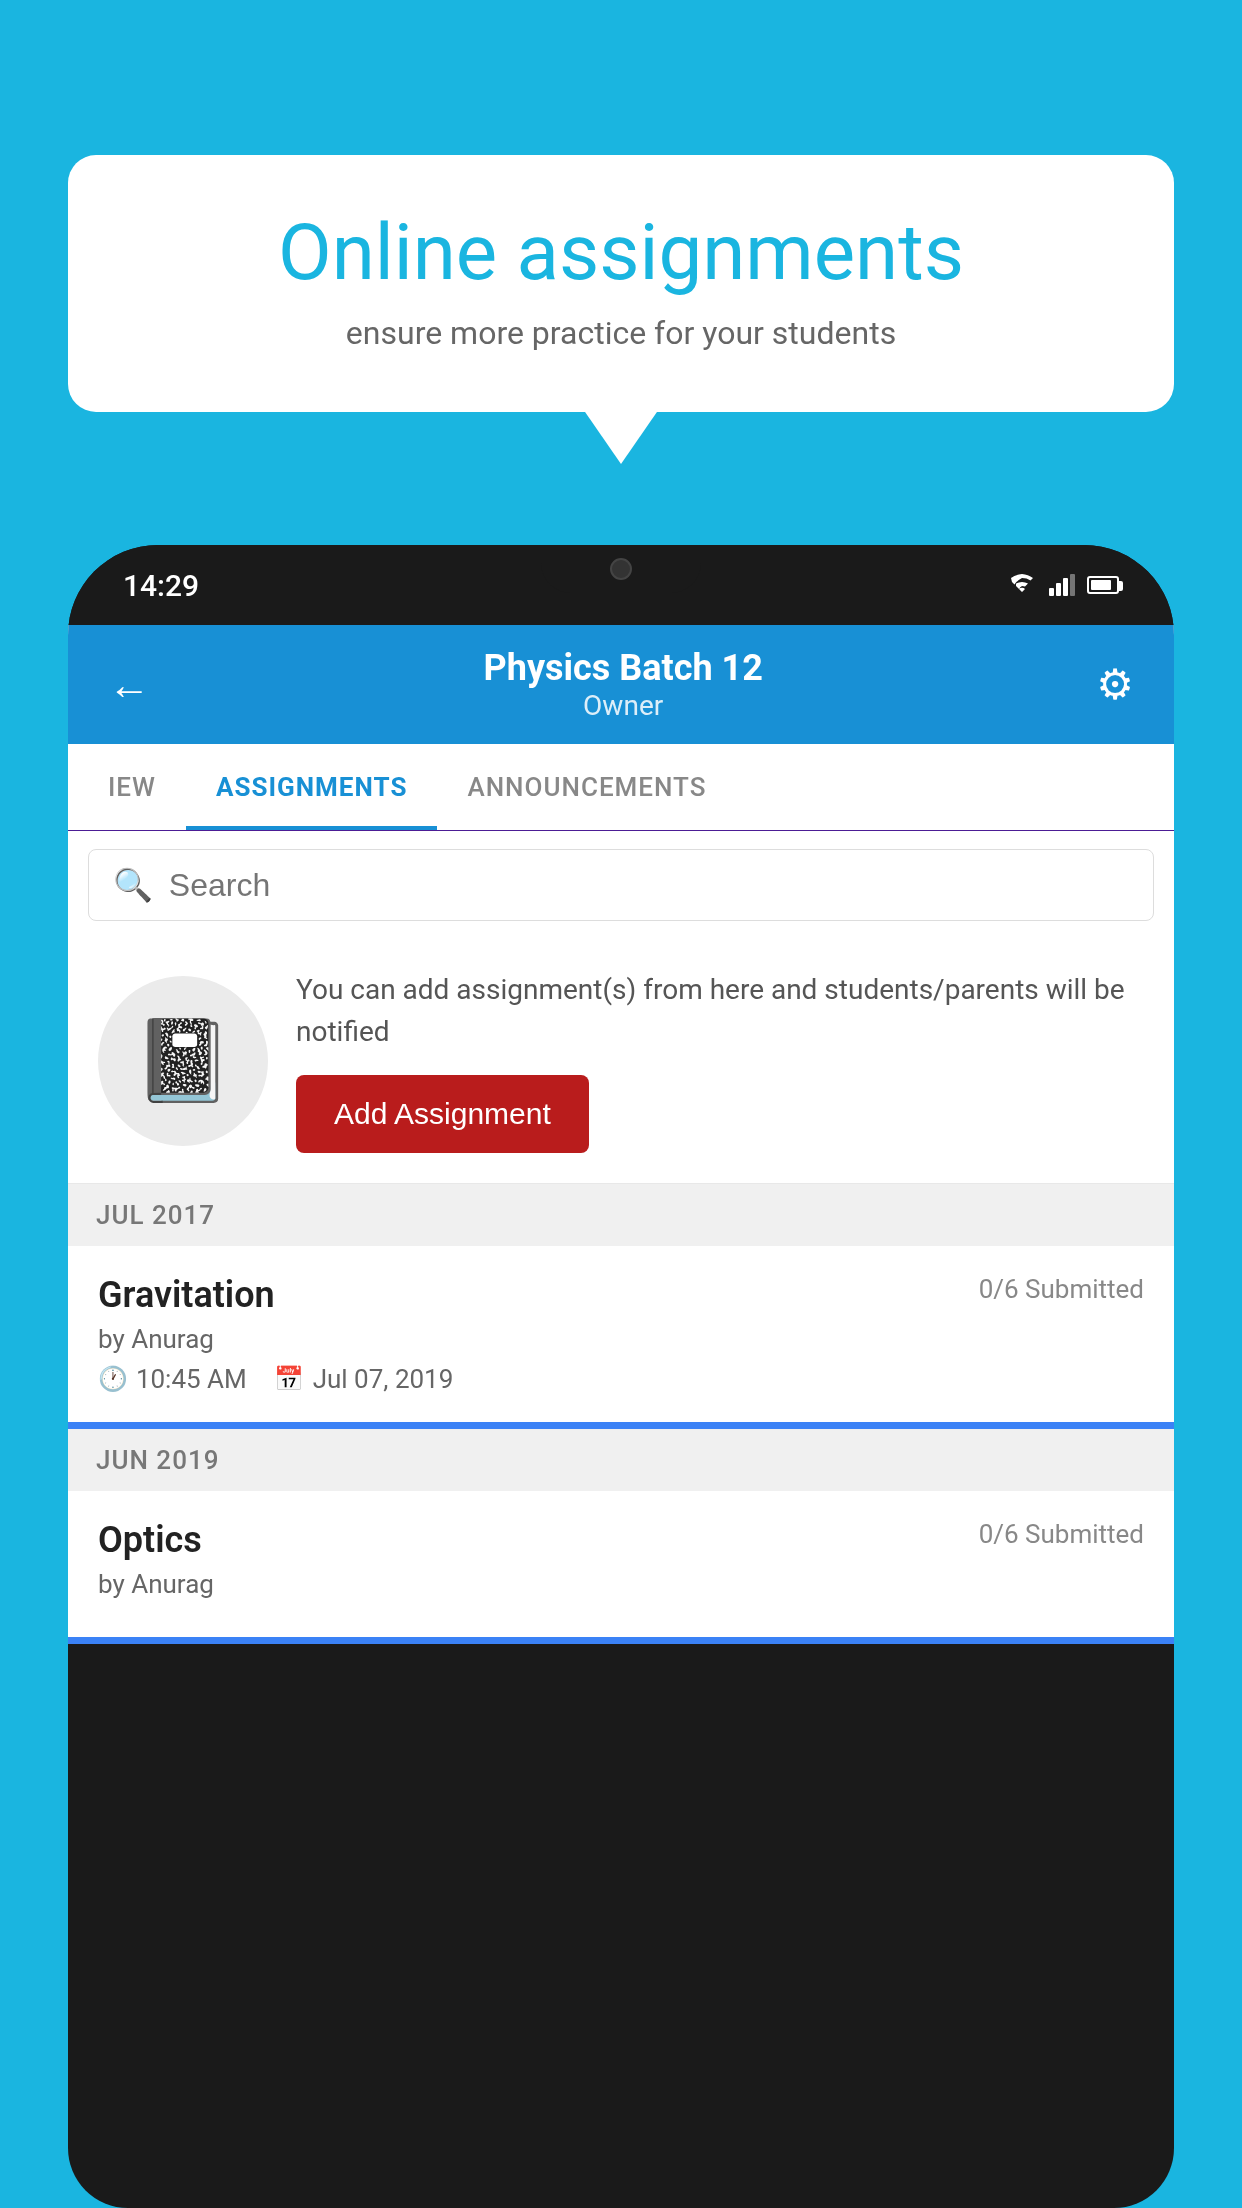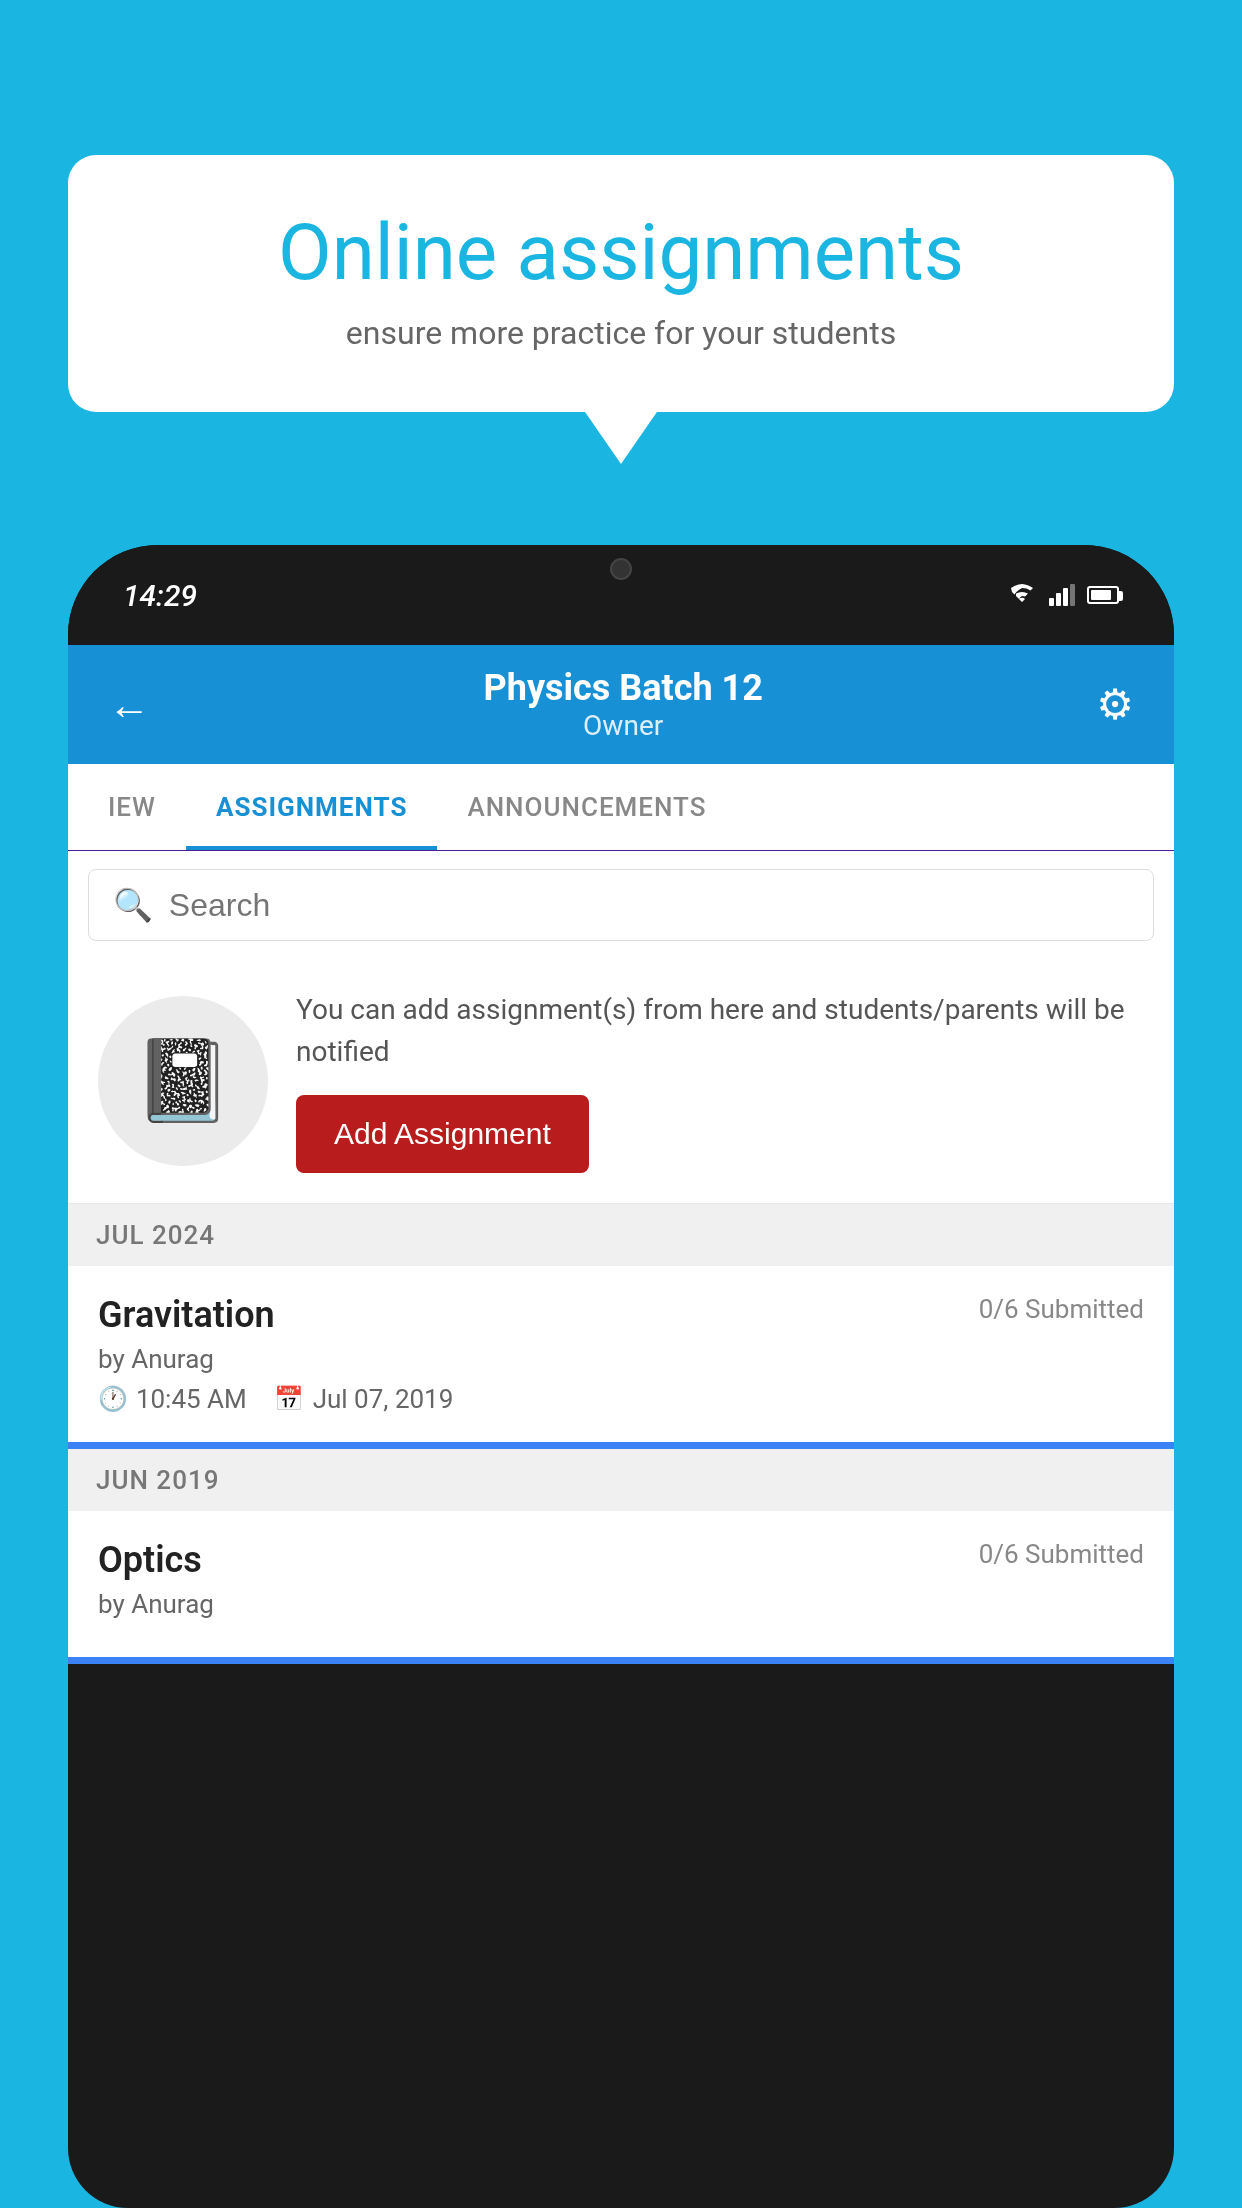--- a/index.html
+++ b/index.html
@@ -57,27 +57,26 @@
       right: 68px;
       bottom: 0;
       background: #1a1a1a;
       border-radius: 90px 90px 60px 60px;
       overflow: hidden;
     }
 
     
     .phone-top-bar {
       background: #1a1a1a;
-      height: 100px;
+      height: 80px;
       position: relative;
       display: flex;
       align-items: center;
       justify-content: space-between;
       padding: 0 55px;
-      font-style: italic;
     }
     .phone-time {
       color: white;
       font-size: 30px;
       font-weight: 500;
     }
     .phone-icons {
       display: flex;
       align-items: center;
       gap: 12px;
@@ -388,21 +387,21 @@
     <div class="info-card">
       <div class="notebook-icon-container">
         <span class="notebook-icon">📓</span>
       </div>
       <div class="info-text">
         <div class="info-description">You can add assignment(s) from here and students/parents will be notified</div>
         <button class="add-assignment-btn">Add Assignment</button>
       </div>
     </div>
 
-    <div class="section-header">JUL 2024</div>
+    <div class="section-header">JUL 2017</div>
     <div class="assignment-item">
       <div class="assignment-row-top">
         <span class="assignment-name">Gravitation</span>
         <span class="assignment-submitted">0/6 Submitted</span>
       </div>
       <div class="assignment-author">by Anurag</div>
       <div class="assignment-meta">
         <div class="meta-item">
           <span class="meta-icon">🕐</span>
           <span>10:45 AM</span>

